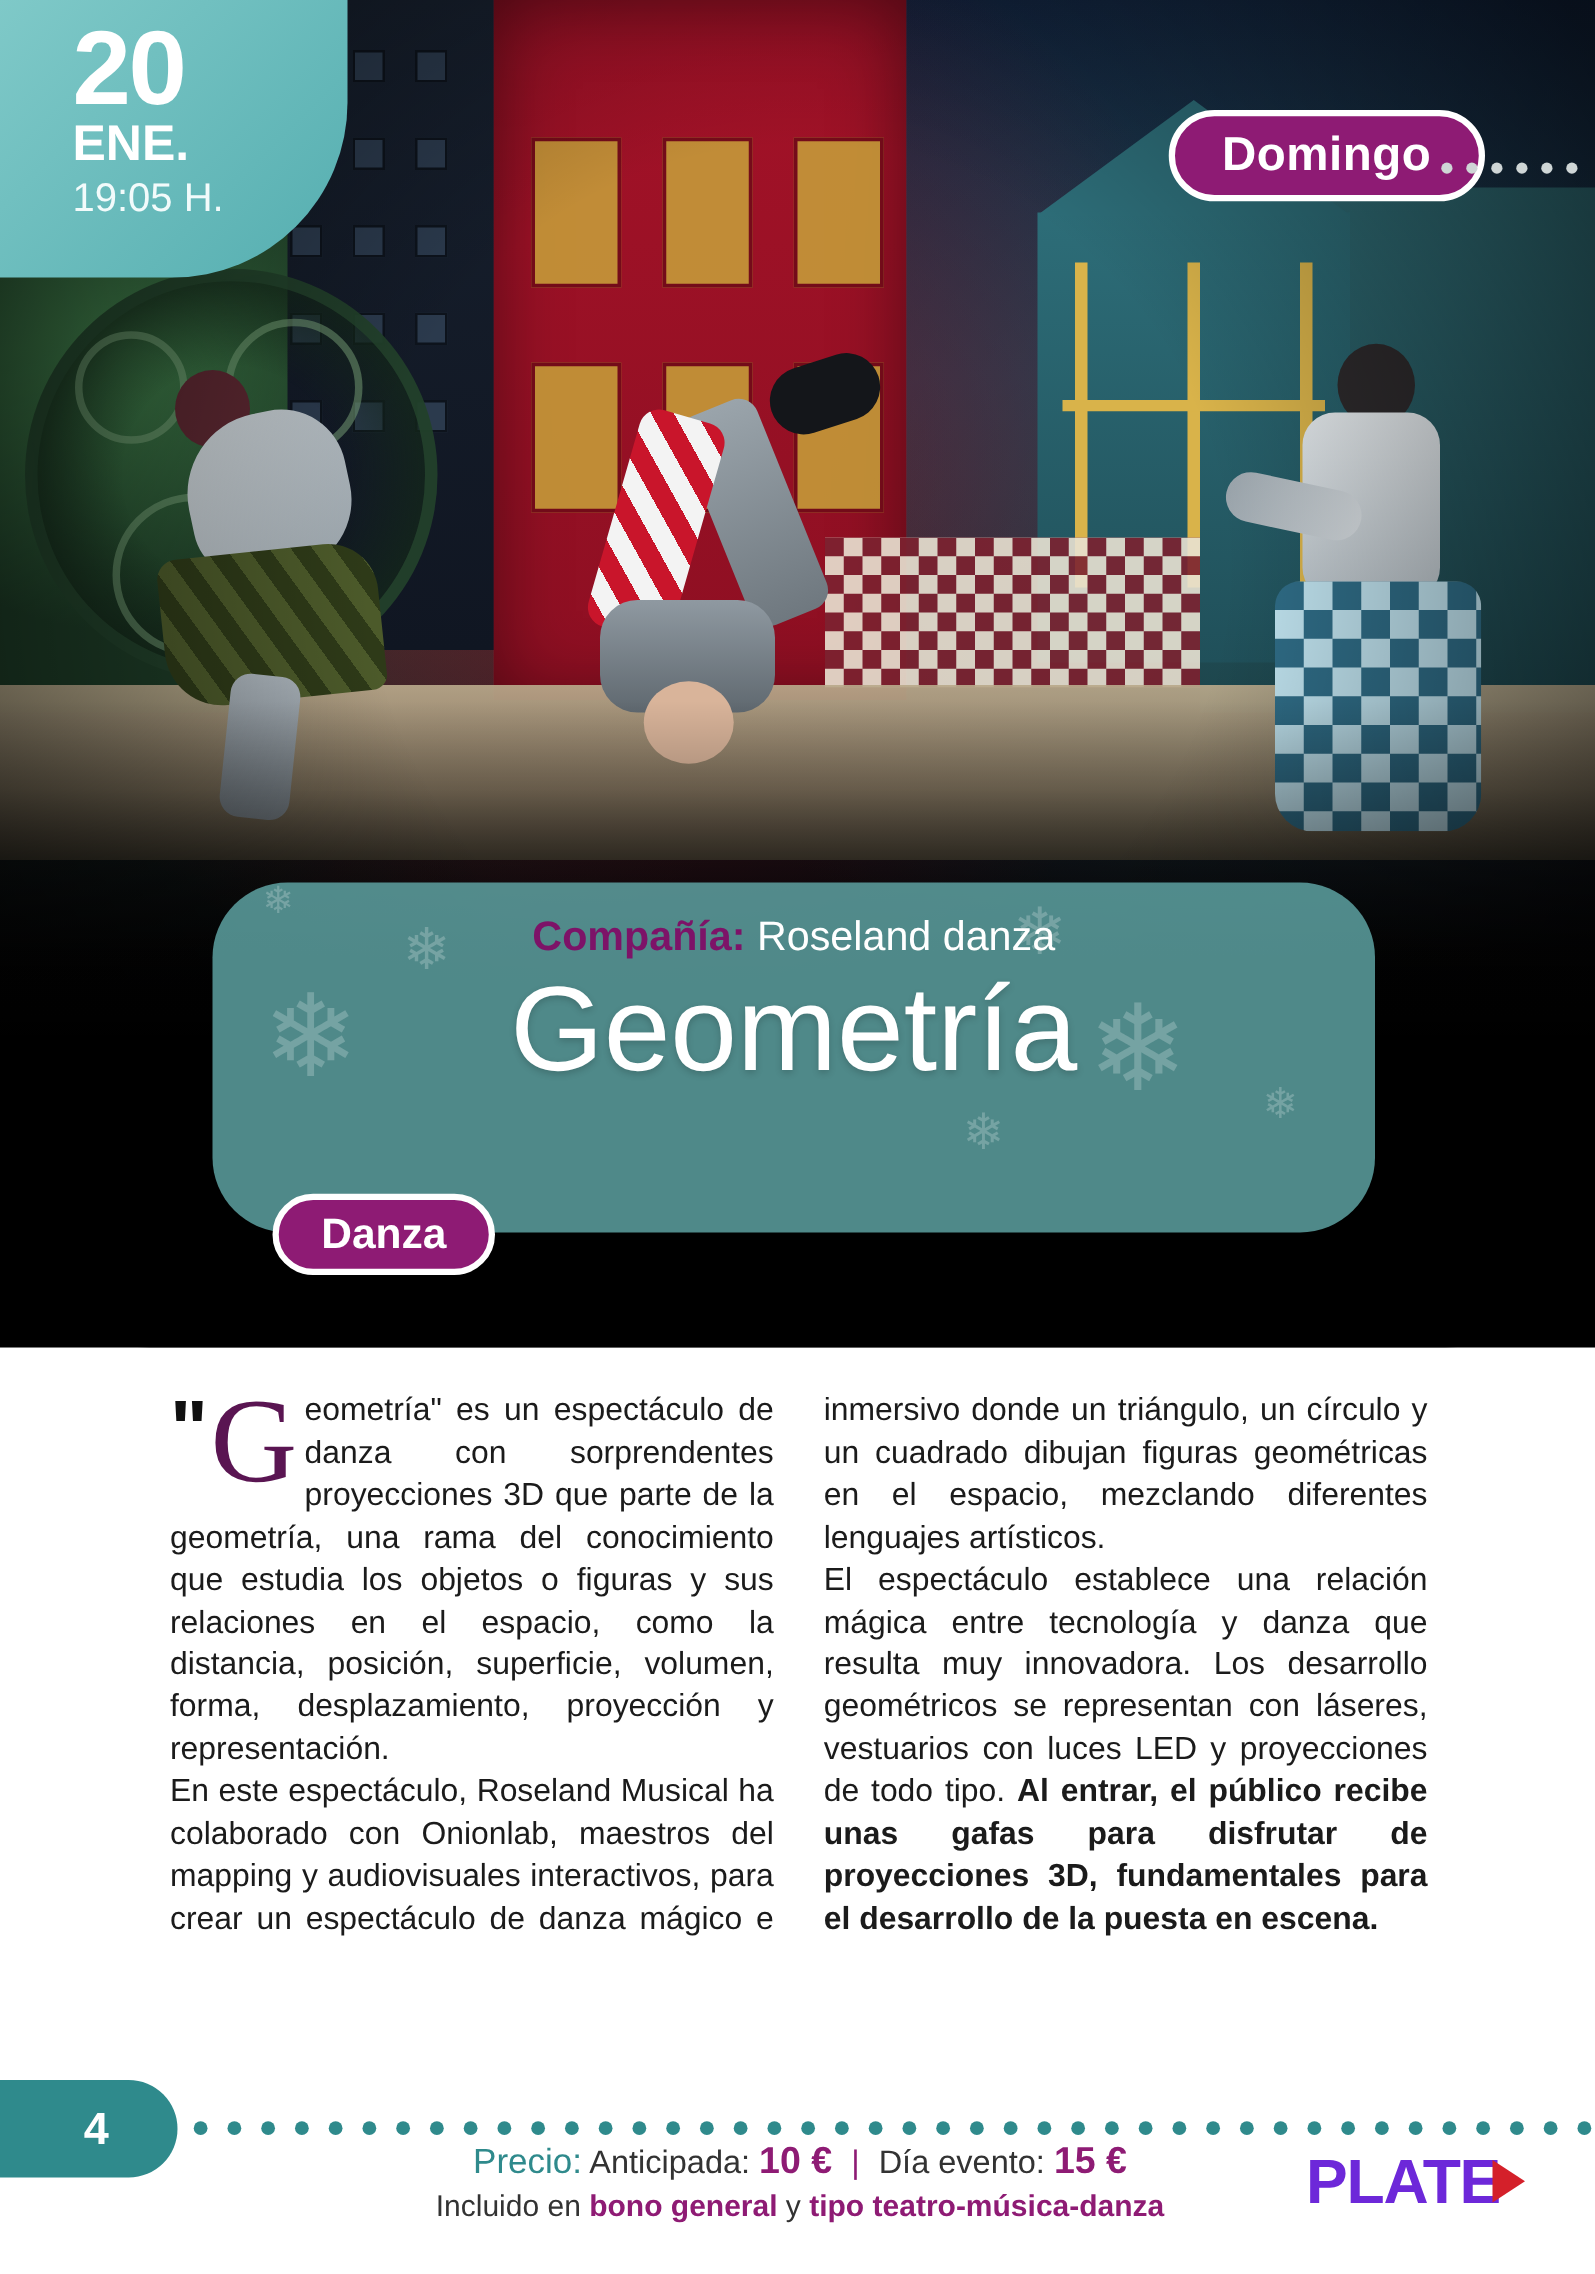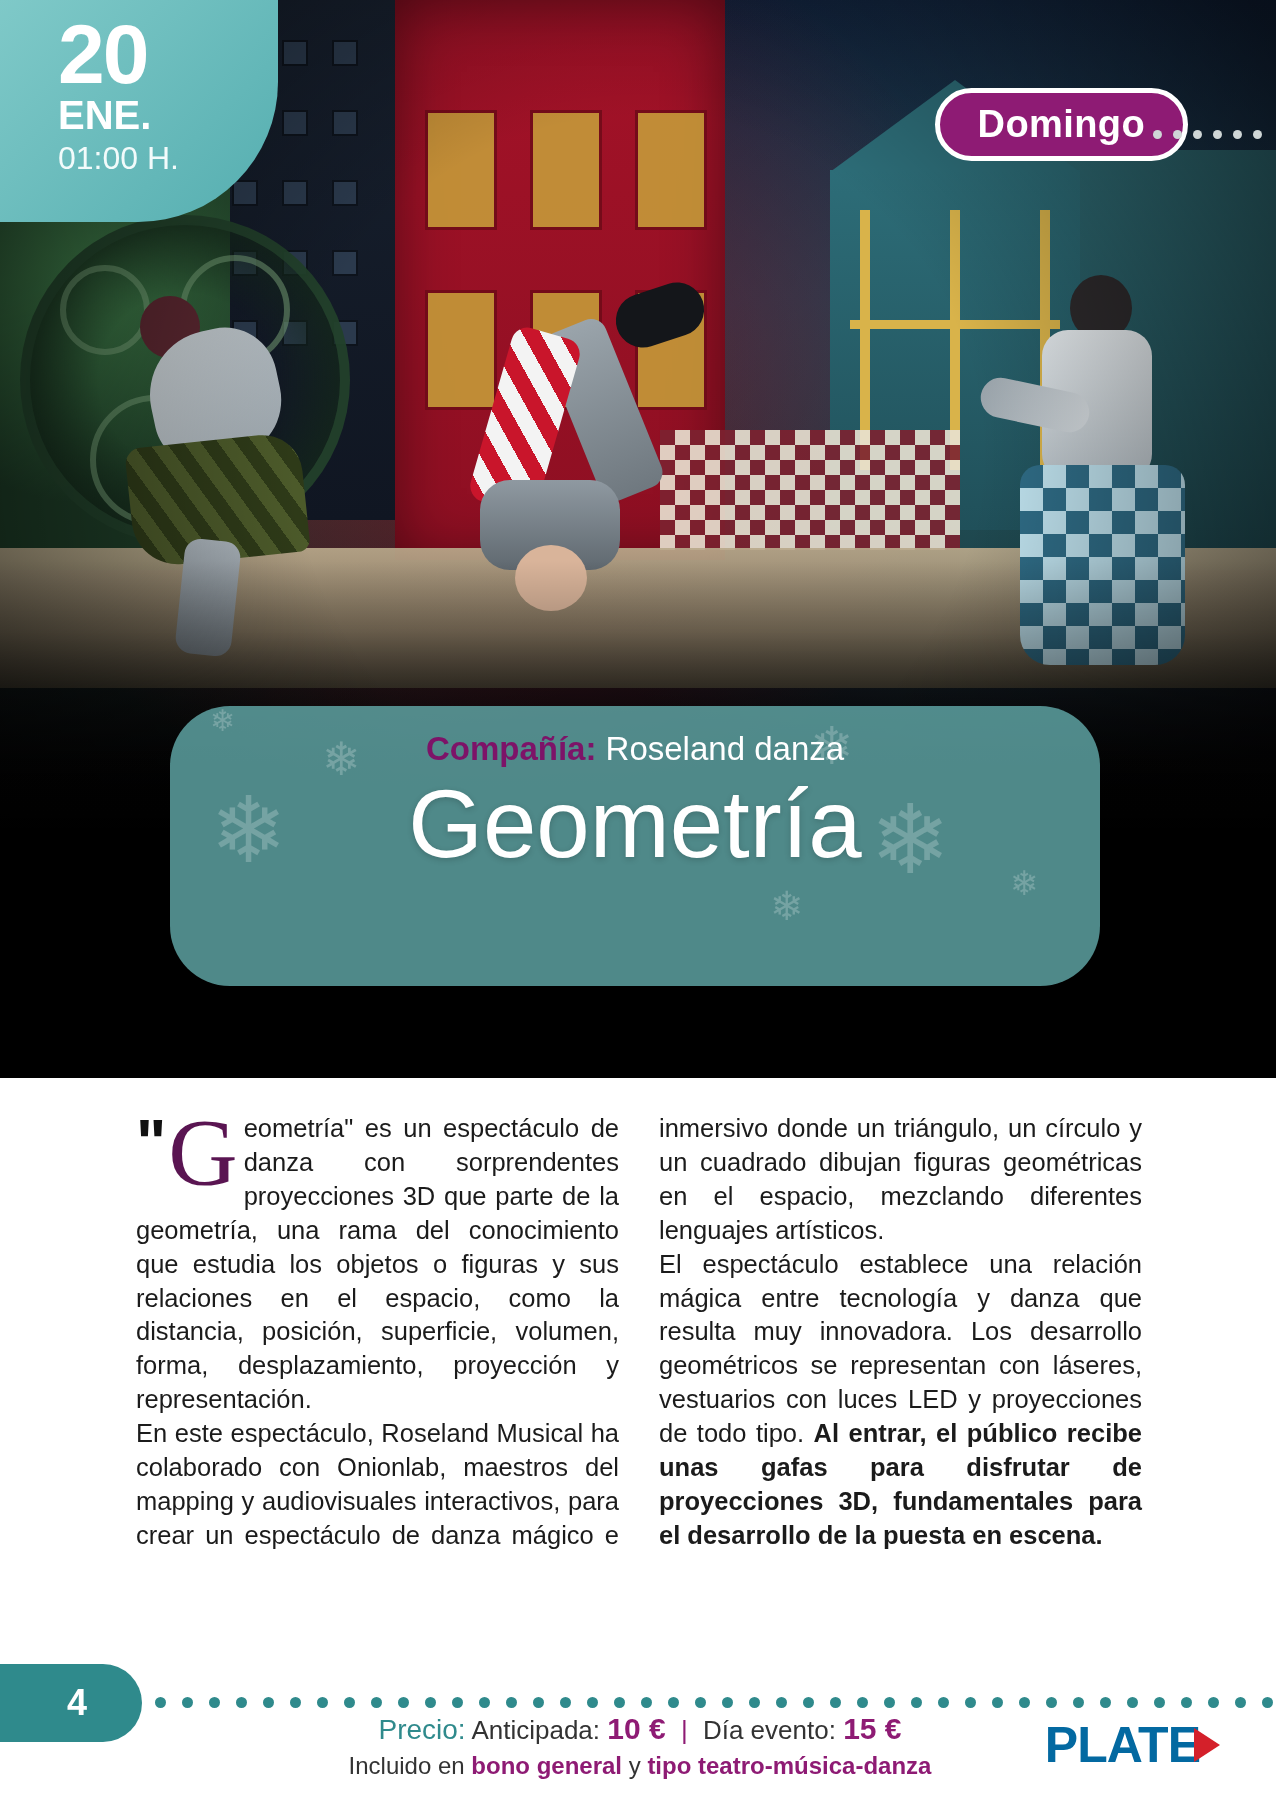--- a/index.html
+++ b/index.html
@@ -272,21 +272,21 @@
   .footer-price .sep { color: #8e1b74; margin: 0 8px; }
   .footer-price .small { color: #333; }
   .footer-bono {
     position: absolute; left: 280px; top: 1752px; width: 720px;
     text-align: center; font-size: 24px; color: #333;
   }
   .footer-bono b { color: #8e1b74; }
   .logo {
     position: absolute; right: 56px; top: 1716px;
     font-size: 50px; font-weight: 700; letter-spacing: -1px;
-    color: #0369a1; display: flex; align-items: center;
+    color: #6d28d9; display: flex; align-items: center;
   }
   .logo .tri {
     width: 0; height: 0; margin-left: -6px;
     border-left: 26px solid #d4202a;
     border-top: 17px solid transparent;
     border-bottom: 17px solid transparent;
   }
 </style>
 </head>
 <body>
@@ -357,21 +357,21 @@
       </div>
       <div class="vignette"></div>
     </div>
     <div class="hero-bottom-fade"></div>
     <div class="hero-bottom"></div>
   </div>
 
   <div class="date-badge">
     <div class="date-day">20</div>
     <div class="date-month">ENE.</div>
-    <div class="date-time">01:00 H.</div>
+    <div class="date-time">19:05 H.</div>
   </div>
 
   <div class="weekday-pill">Domingo</div>
   <div class="dots-right">
     <i></i>
       <i></i>
       <i></i>
       <i></i>
       <i></i>
       <i></i>
@@ -386,20 +386,21 @@
     <span class="snowflake" style="left:840px;top:160px;font-size:34px">❄</span>
     <span class="snowflake" style="left:40px;top:0px;font-size:30px">❄</span>
 
     <div class="company">
       <b>Compañía:</b>
       <span>Roseland danza</span>
     </div>
     <div class="show-title">Geometría</div>
   </div>
 
+  <div class="genre-pill">Danza</div>
 
   <div class="content">
     <p class="dropcap-wrap">
       <span class="quote-mark">"</span><span class="dropcap">G</span><span>eometría" es un espectáculo de danza con sorprendentes proyecciones 3D que parte de la geometría, una rama del conocimiento que estudia los objetos o figuras y sus relaciones en el espacio, como la distancia, posición, superficie, volumen, forma, desplazamiento, proyección y representación.</span>
     </p>
     <p>En este espectáculo, Roseland Musical ha colaborado con Onionlab, maestros del mapping y audiovisuales interactivos, para crear un espectáculo de danza mágico e inmersivo donde un triángulo, un círculo y un cuadrado dibujan figuras geométricas en el espacio, mezclando diferentes lenguajes artísticos.</p>
     <p>
       <span>El espectáculo establece una relación mágica entre tecnología y danza que resulta muy innovadora. Los desarrollo geométricos se representan con láseres, vestuarios con luces LED y proyecciones de todo tipo. </span><b>Al entrar, el público recibe unas gafas para disfrutar de proyecciones 3D, fundamentales para el desarrollo de la puesta en escena.</b>
     </p>
   </div>

